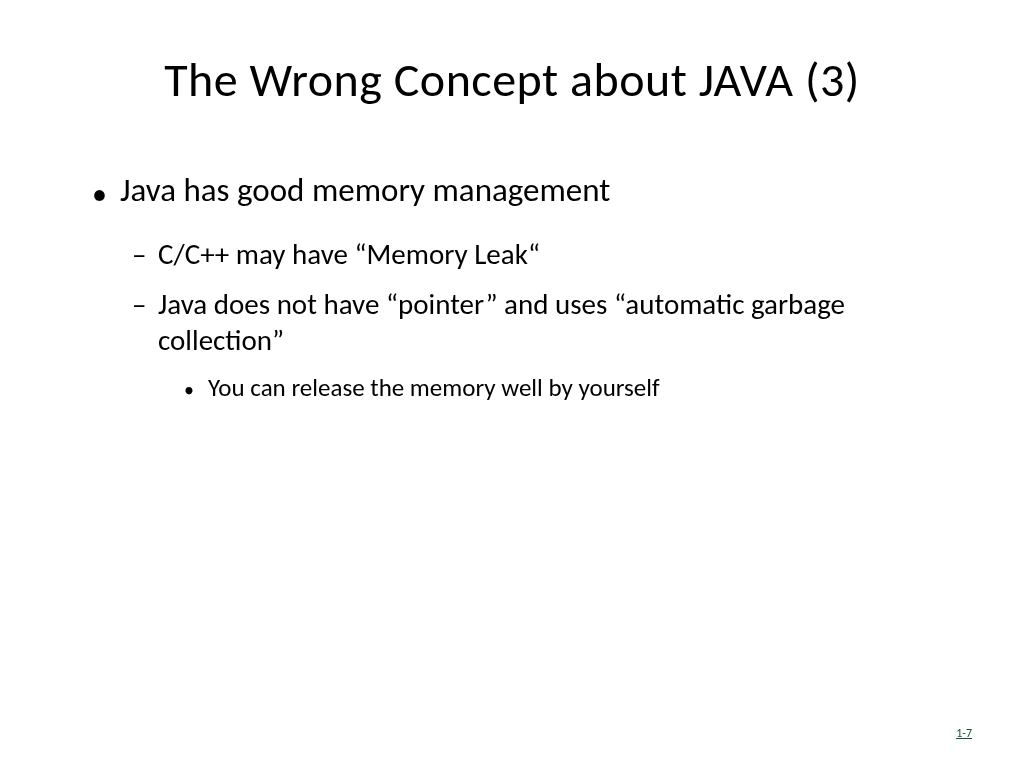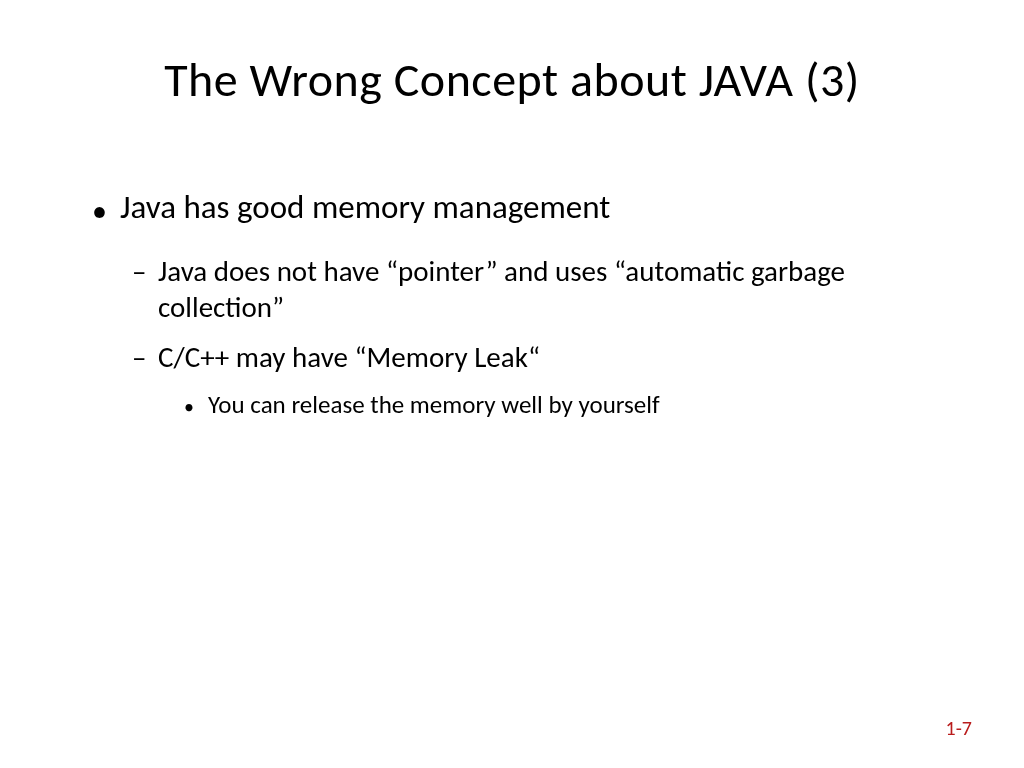--- a/index.html
+++ b/index.html
@@ -19,21 +19,21 @@
     .slide {
       width: 100%;
       height: 100%;
       padding: 50px 60px 40px 60px;
       position: relative;
     }
     .title {
       font-size: 48px;
       font-weight: 400;
       text-align: center;
-      margin-bottom: 78px;
+      margin-bottom: 61px;
       letter-spacing: 0.5px;
     }
     .content {
       padding-left: 20px;
     }
     ul {
       list-style: none;
     }
     .level1 {
       font-size: 33px;
@@ -76,42 +76,43 @@
       font-size: 20px;
       vertical-align: middle;
     }
     .level3-wrap {
       padding-left: 128px;
     }
     .page-number {
       position: absolute;
       bottom: 28px;
       right: 52px;
-      font-size: 20px;
-      color: #b91c1c;
+      font-size: 12px;
+      color: #14532d;
+      text-decoration: underline;
     }
   </style>
 </head>
 <body>
 
 <div class="slide">
   <h1 class="title">The Wrong Concept about JAVA (3)</h1>
 
   <div class="content">
     <ul>
       <li class="level1-wrap">
           <div class="level1">Java has good memory management</div>
         </li>
 
       <li class="level2-wrap">
-          <div class="level2">Java does not have “pointer” and uses “automatic garbage collection”</div>
+          <div class="level2">C/C++ may have “Memory Leak“</div>
         </li>
 
       <li class="level2-wrap">
-          <div class="level2">C/C++ may have “Memory Leak“</div>
+          <div class="level2">Java does not have “pointer” and uses “automatic garbage collection”</div>
         </li>
 
 
 
       <li class="level3-wrap">
           <div class="level3">You can release the memory well by yourself</div>
         </li>
     </ul>
   </div>
 

